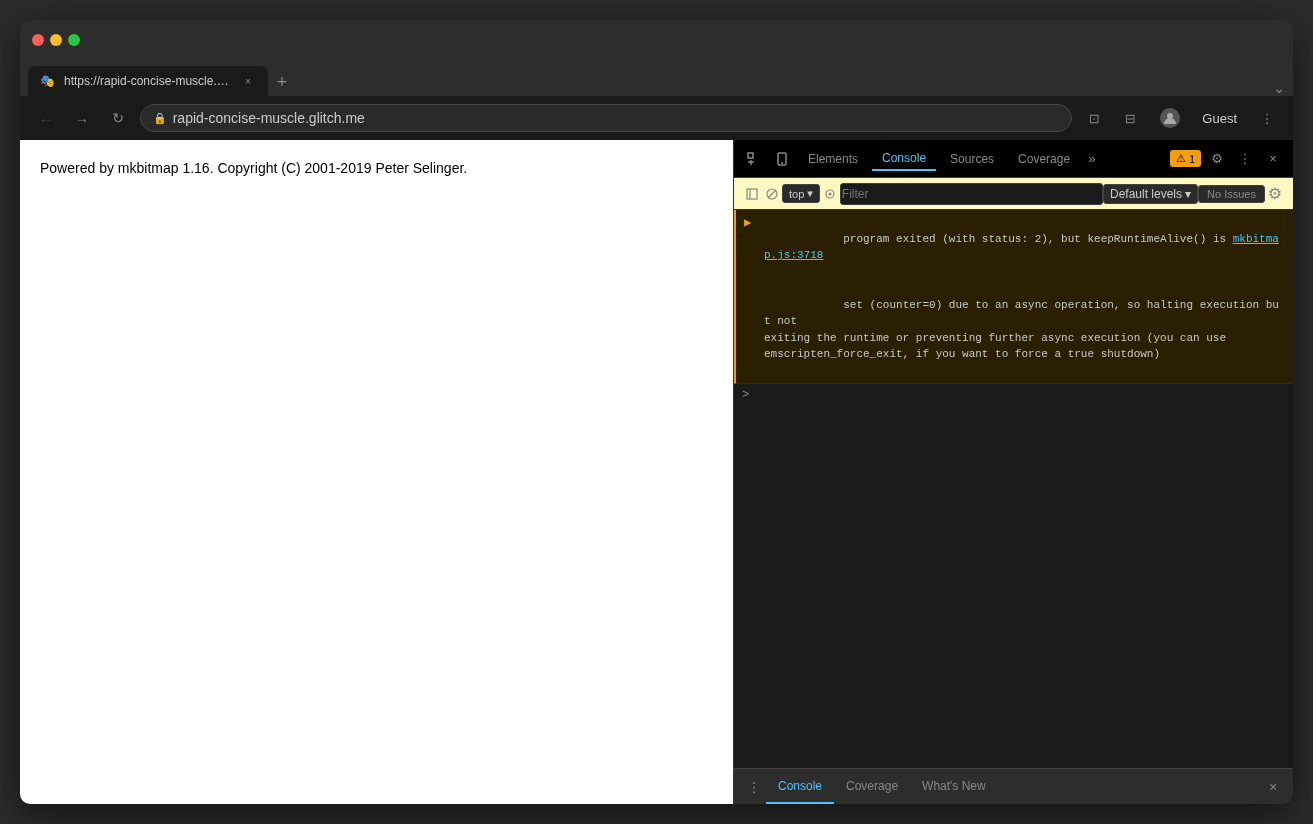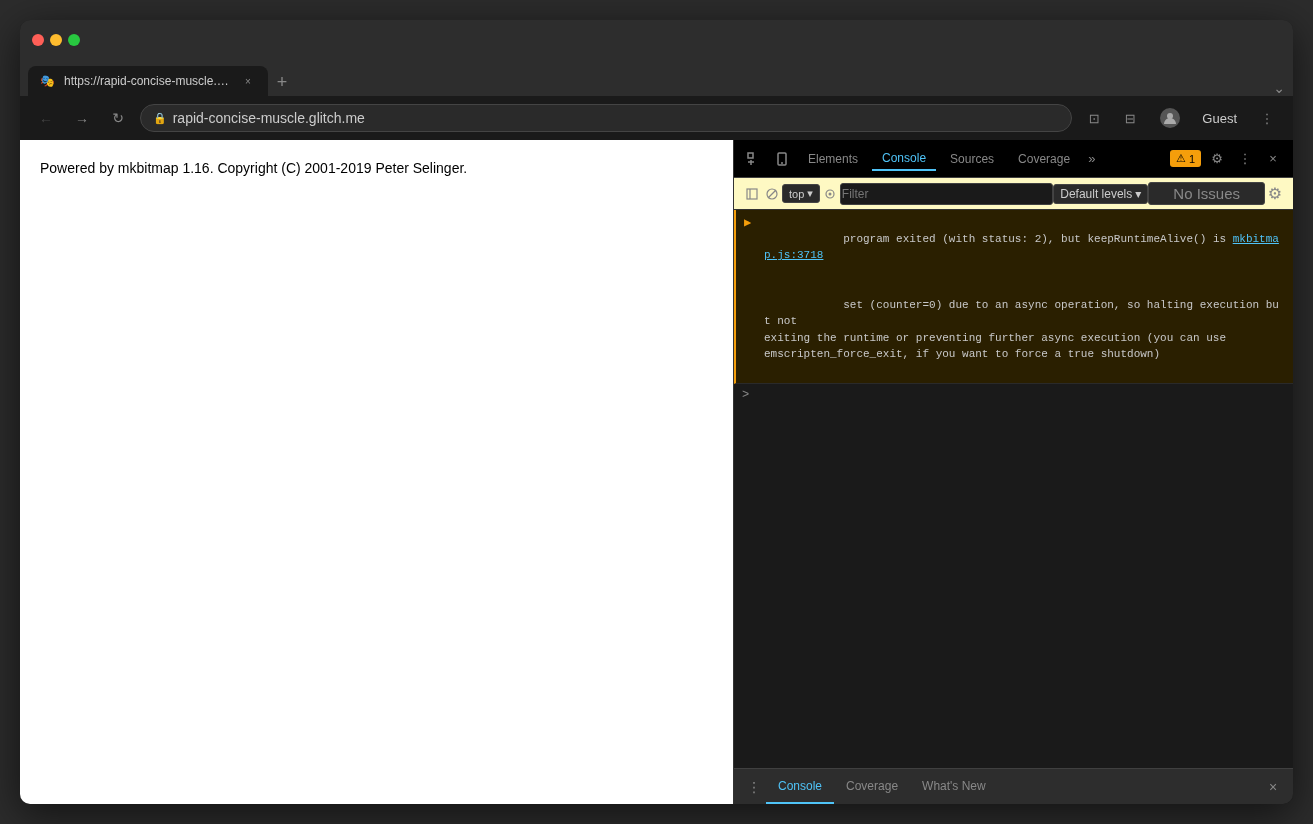--- a/index.html
+++ b/index.html
@@ -365,22 +365,22 @@
       display: flex;
       align-items: center;
       gap: 3px;
     }
 
     .no-issues {
       background: #2a2a2a;
       border: 1px solid #444;
       border-radius: 3px;
       color: #888;
-      font-size: 15px;
-      padding: 2px 24px;
+      font-size: 11px;
+      padding: 2px 8px;
       cursor: pointer;
     }
 
     .settings-btn {
       width: 20px;
       height: 20px;
       display: flex;
       align-items: center;
       justify-content: center;
       color: #888;

